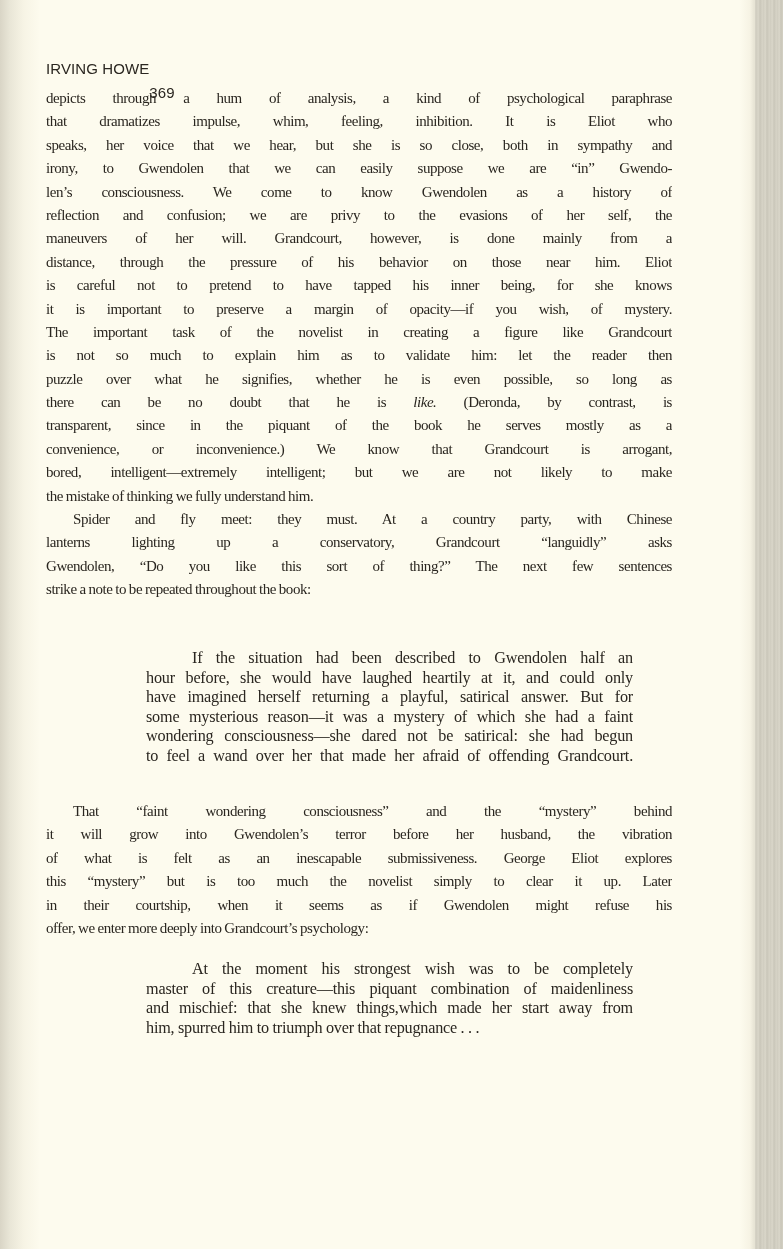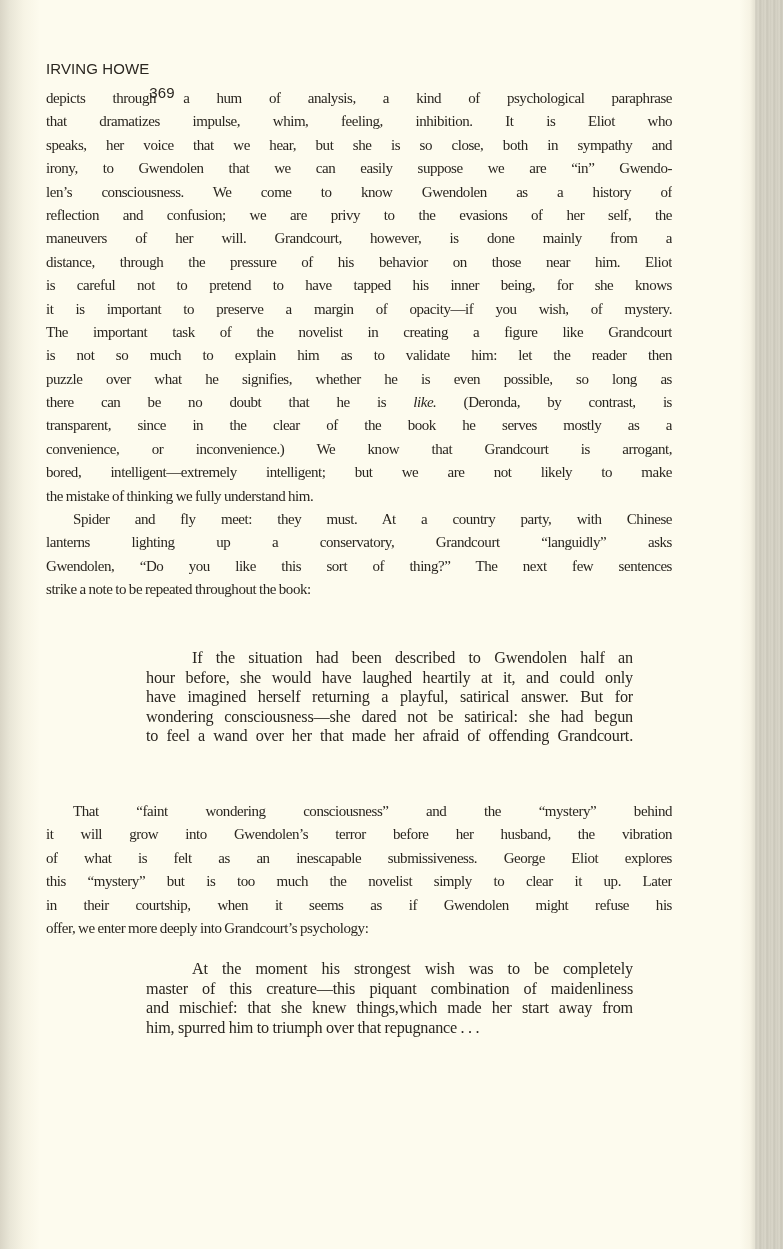--- a/index.html
+++ b/index.html
@@ -65,37 +65,38 @@
     <span class="line">len’s consciousness. We come to know Gwendolen as a history of</span>
     <span class="line">reflection and confusion; we are privy to the evasions of her self, the</span>
     <span class="line">maneuvers of her will. Grandcourt, however, is done mainly from a</span>
     <span class="line">distance, through the pressure of his behavior on those near him. Eliot</span>
     <span class="line">is careful not to pretend to have tapped his inner being, for she knows</span>
     <span class="line">it is important to preserve a margin of opacity—if you wish, of mystery.</span>
     <span class="line">The important task of the novelist in creating a figure like Grandcourt</span>
     <span class="line">is not so much to explain him as to validate him: let the reader then</span>
     <span class="line">puzzle over what he signifies, whether he is even possible, so long as</span>
     <span class="line"><span>there can be no doubt that he is </span><em>like.</em><span> (Deronda, by contrast, is</span></span>
-    <span class="line">transparent, since in the clear of the book he serves mostly as a</span>
+    <span class="line">transparent, since in the piquant of the book he serves mostly as a</span>
     <span class="line">convenience, or inconvenience.) We know that Grandcourt is arrogant,</span>
     <span class="line">bored, intelligent—extremely intelligent; but we are not likely to make</span>
     <span class="line last">the mistake of thinking we fully understand him.</span>
   </div>
 
   <div class="text" style="top:508px;">
     <span class="line indent">Spider and fly meet: they must. At a country party, with Chinese</span>
     <span class="line">lanterns lighting up a conservatory, Grandcourt “languidly” asks</span>
     <span class="line">Gwendolen, “Do you like this sort of thing?” The next few sentences</span>
     <span class="line last">strike a note to be repeated throughout the book:</span>
   </div>
 
   <div class="quote" style="top:649px;">
     <span class="line indent">If the situation had been described to Gwendolen half an</span>
     <span class="line">hour before, she would have laughed heartily at it, and could only</span>
     <span class="line">have imagined herself returning a playful, satirical answer. But for</span>
+    <span class="line">some mysterious reason—it was a mystery of which she had a faint</span>
     <span class="line">wondering consciousness—she dared not be satirical: she had begun</span>
     <span class="line">to feel a wand over her that made her afraid of offending Grandcourt.</span>
   </div>
 
   <div class="text" style="top:800px;">
     <span class="line indent">That “faint wondering consciousness” and the “mystery” behind</span>
     <span class="line">it will grow into Gwendolen’s terror before her husband, the vibration</span>
     <span class="line">of what is felt as an inescapable submissiveness. George Eliot explores</span>
     <span class="line">this “mystery” but is too much the novelist simply to clear it up. Later</span>
     <span class="line">in their courtship, when it seems as if Gwendolen might refuse his</span>

